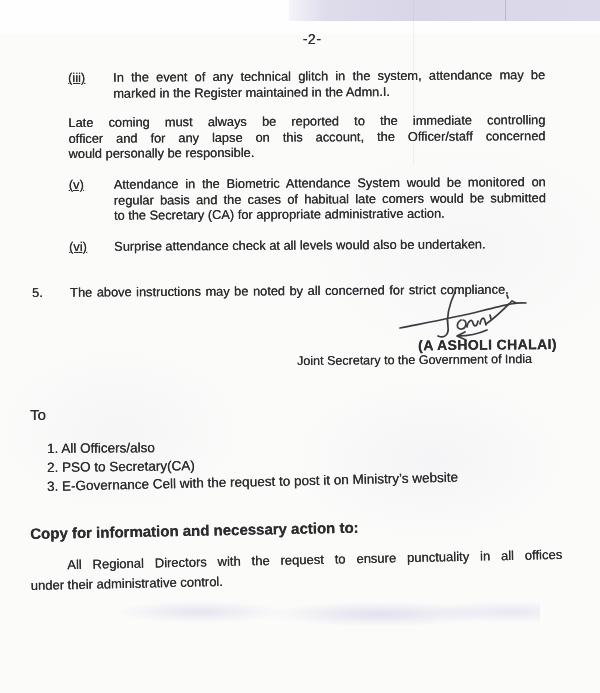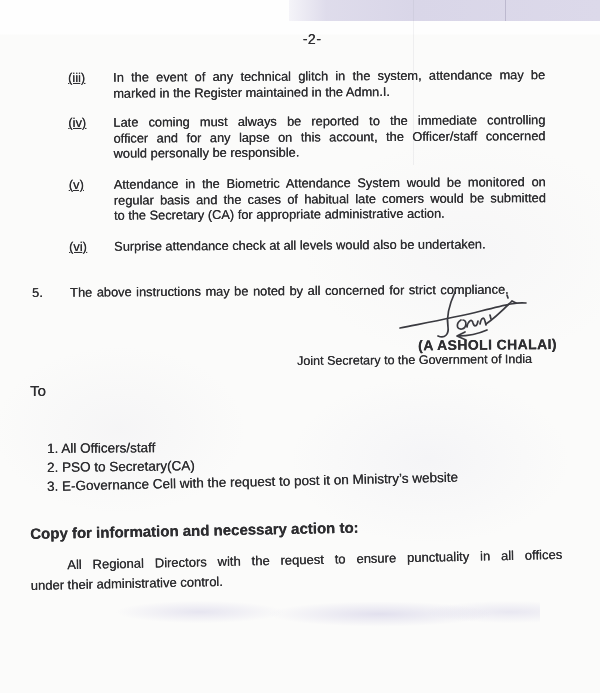--- a/index.html
+++ b/index.html
@@ -41,21 +41,21 @@
   .m14{ margin-bottom:14px; } .m15{ margin-bottom:15.5px; }
   .just{ text-align:justify; text-align-last:justify; }
   
   .para5{ position:absolute; left:32px; top:285px; width:520px; display:flex; font-size:12.8px; word-spacing:1px; transform:rotate(-0.4deg); transform-origin:left top;}
   .para5 .lbl{ flex:0 0 38px; }
   
   .sig-scrawl{ position:absolute; left:395px; top:290px; width:140px; height:58px; }
   .sig-name{ position:absolute; right:43px; top:336px; font-size:14px; font-weight:bold; letter-spacing:0.4px; transform:rotate(-0.5deg); transform-origin:right top;}
   .sig-title{ position:absolute; right:68px; top:352px; font-size:12.5px; transform:rotate(-0.5deg); transform-origin:right top;}
   
-  .to-head{ position:absolute; left:30px; top:382px; font-size:15px; }
+  .to-head{ position:absolute; left:30px; top:406px; font-size:15px; }
   .dist{ position:absolute; left:47px; top:441px; width:520px; font-size:13.5px; }
   .dist .d-item{ height:19px; transform-origin:left center; }
   .dist .d1{ transform:rotate(-0.4deg); }
   .dist .d2{ transform:rotate(-0.7deg); }
   .dist .d3{ transform:rotate(-1.3deg); }
   
   .copy-head{ position:absolute; left:30px; top:525px; font-size:15px; font-weight:bold; transform:rotate(-1.1deg); transform-origin:left top;}
   .copy-body{ position:absolute; left:30px; top:556px; width:532px; font-size:13px; line-height:19.5px; transform:rotate(-1.2deg); transform-origin:left top;}
   .copy-body .l1{ padding-left:37px; }
   svg.scrawl path{ fill:none; stroke:#3a3a40; stroke-width:1.7; stroke-linecap:round; stroke-linejoin:round; }
@@ -76,21 +76,20 @@
 
     <div class="item m14">
       <div class="lbl txt">(iii)</div>
       <div class="body">
         <div class="txt just">In the event of any technical glitch in the system, attendance may be</div>
         <div class="txt">marked in the Register maintained in the Admn.I.</div>
       </div>
     </div>
 
     <div class="item m15">
-      <div class="lbl txt">(iv)</div>
       <div class="body">
         <div class="txt just">Late coming must always be reported to the immediate controlling</div>
         <div class="txt just">officer and for any lapse on this account, the Officer/staff concerned</div>
         <div class="txt">would personally be responsible.</div>
       </div>
     </div>
 
     <div class="item m15">
       <div class="lbl txt">(v)</div>
       <div class="body">
@@ -123,21 +122,21 @@
       <path d="M112 5 L 113 8"></path>
       <path d="M92 40 C 83 44, 73 46, 63 46 M70 42 L 62 46 L 71 50"></path>
     </svg>
   </div>
 
   <div class="sig-name txt">(A ASHOLI CHALAI)</div>
   <div class="sig-title txt">Joint Secretary to the Government of India</div>
 
   <div class="to-head txt">To</div>
   <div class="dist">
-    <div class="d-item d1 txt"><span>1.</span> <span>All Officers/staff</span></div>
+    <div class="d-item d1 txt"><span>1.</span> <span>All Officers/also</span></div>
     <div class="d-item d2 txt"><span>2.</span> <span>PSO to Secretary(CA)</span></div>
     <div class="d-item d3 txt"><span>3.</span> <span>E-Governance Cell with the request to post it on Ministry’s website</span></div>
   </div>
 
   <div class="copy-head txt">Copy for information and necessary action to:</div>
   <div class="copy-body">
     <div class="l1 txt just">All Regional Directors with the request to ensure punctuality in all offices</div>
     <div class="txt">under their administrative control.</div>
   </div>
 

